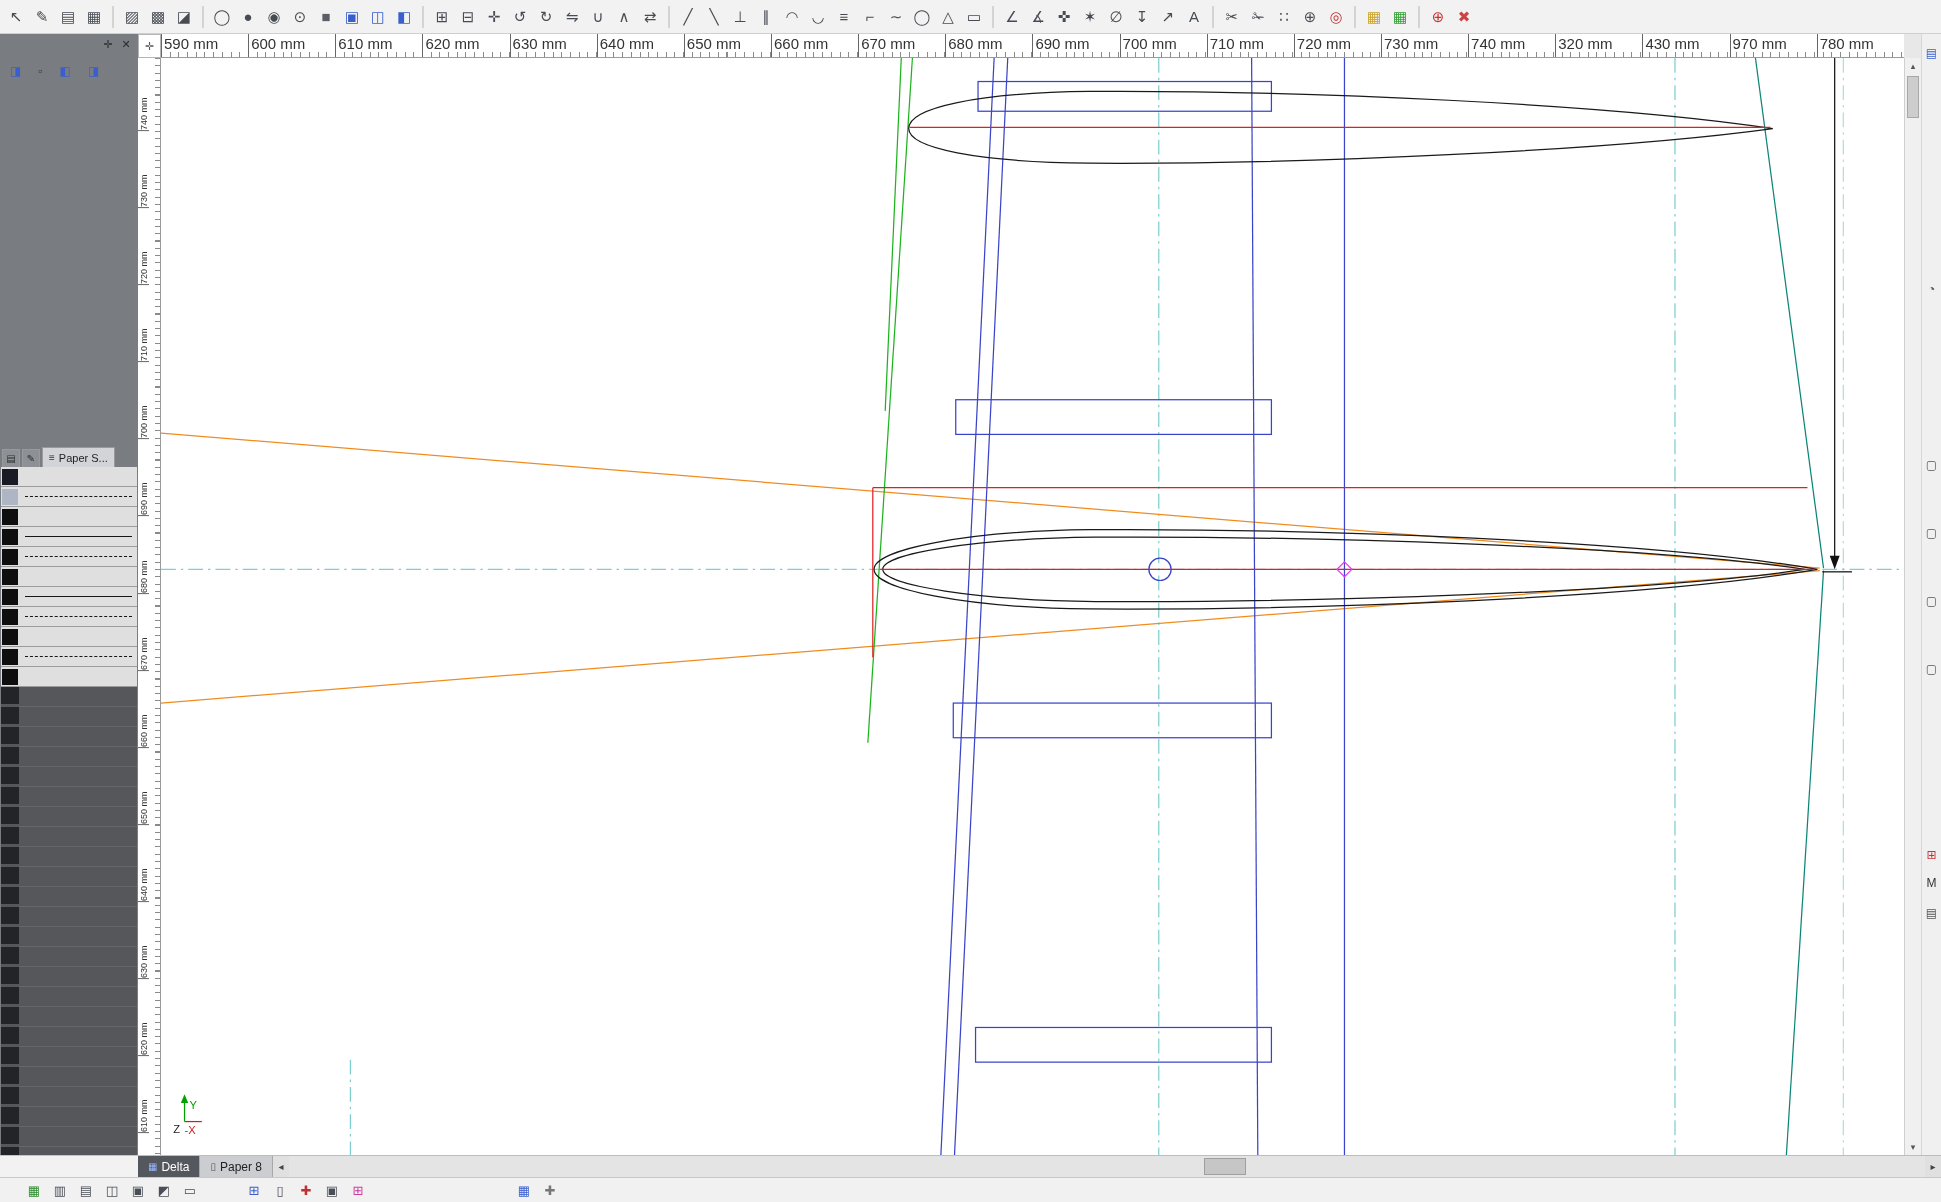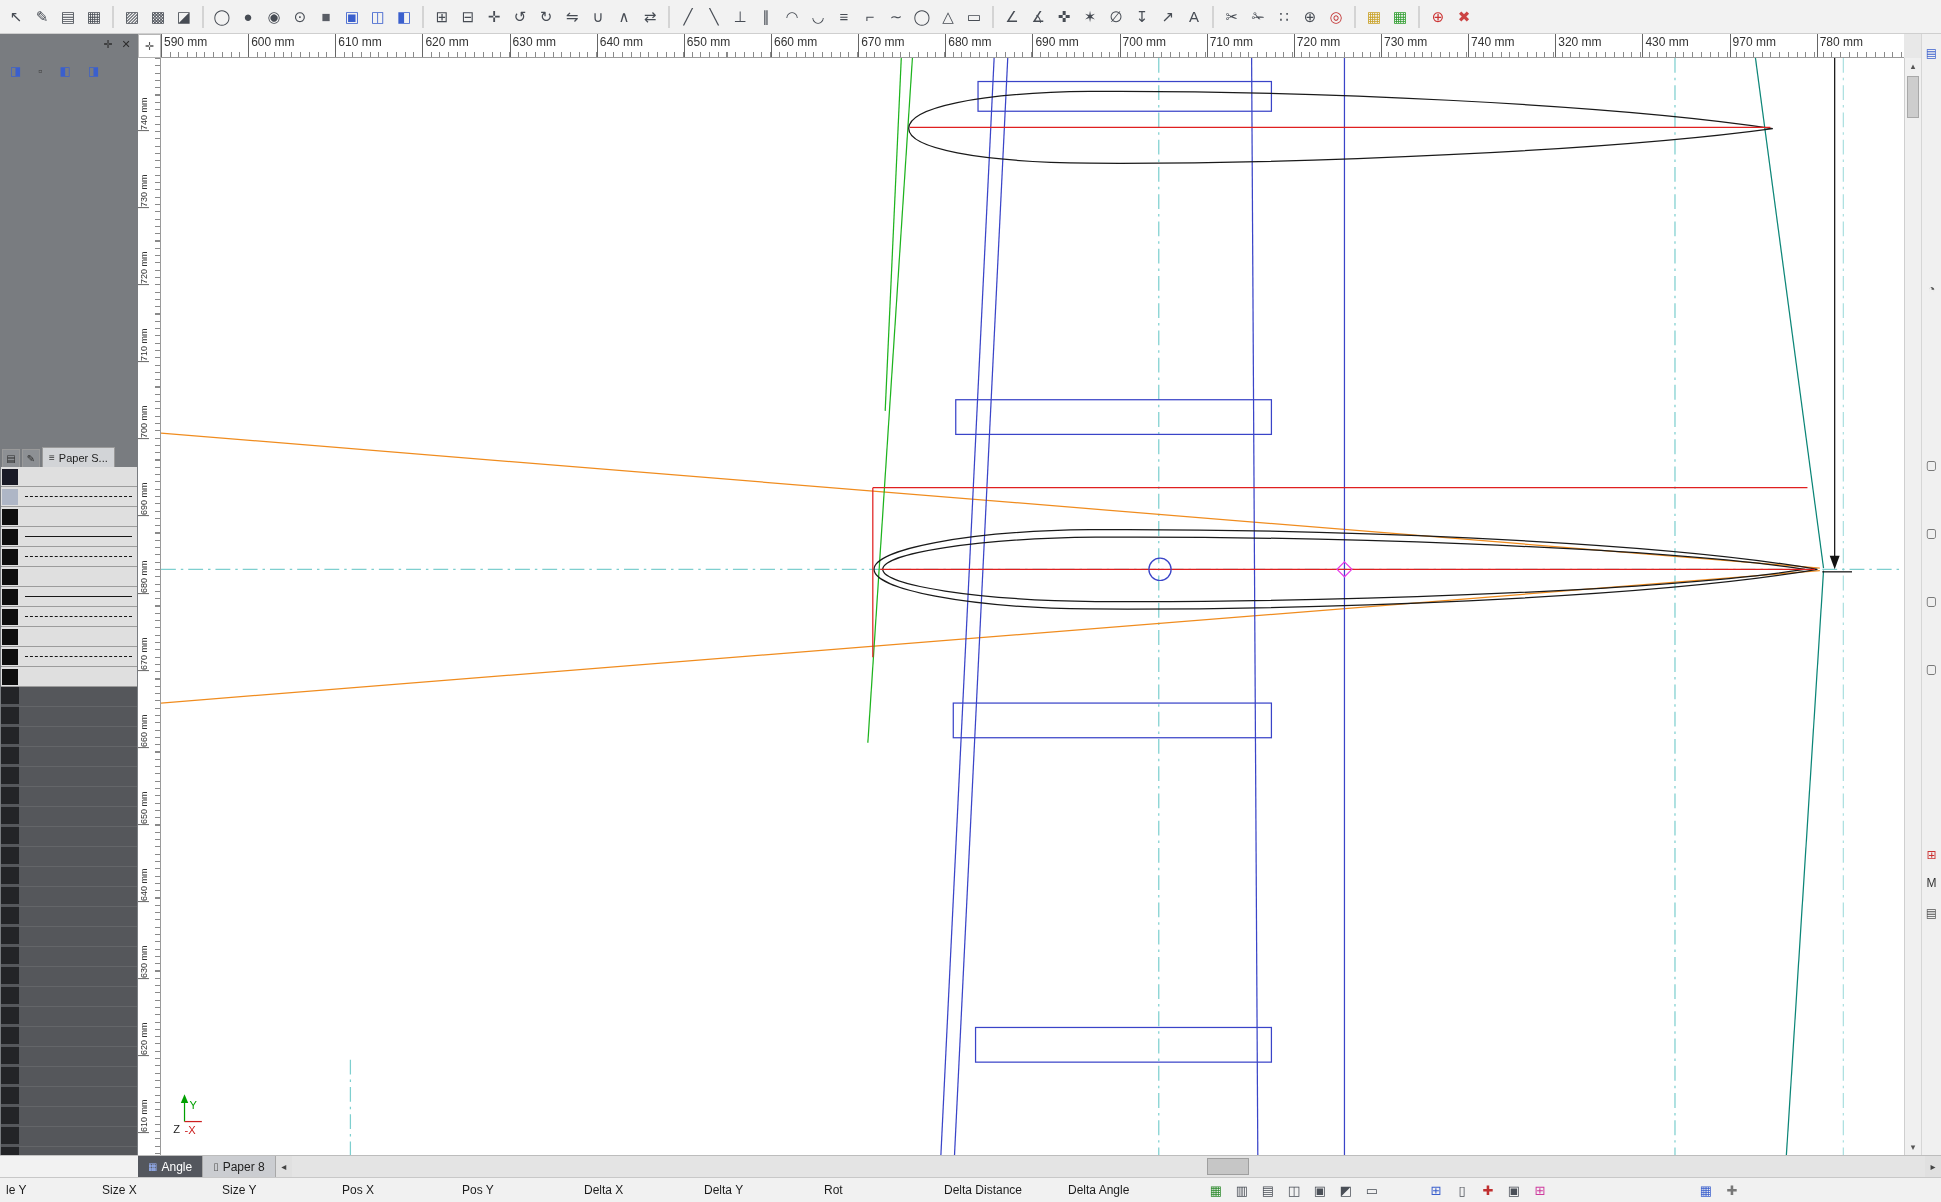--- a/index.html
+++ b/index.html
@@ -17,21 +17,21 @@
   .tb-sep{width:2px;height:22px;background:#d4d4d4;margin:0 4px;flex:0 0 auto;}
 
   
   #ruler-corner{position:absolute;left:138px;top:34px;width:23px;height:24px;background:#fff;
                 border:1px solid #b5b5b5;box-sizing:border-box;display:flex;align-items:center;
                 justify-content:center;font-size:11px;color:#555;}
   #h-ruler{position:absolute;left:161px;top:34px;width:1743px;height:24px;background:#fff;
            border-bottom:1px solid #9a9a9a;box-sizing:border-box;display:flex;overflow:hidden;
            background-image:repeating-linear-gradient(to right,#8a8a8a 0 1px,transparent 1px 8.7px);
            background-size:100% 5px;background-repeat:no-repeat;background-position:0 100%;}
-  .h-label{width:87.15px;flex:0 0 auto;border-left:1px solid #666;font-size:12px;color:#333;
+  .h-label{width:87.15px;flex:0 0 auto;border-left:1px solid #666;font-size:15px;color:#333;
            padding:1px 0 0 2px;box-sizing:border-box;white-space:nowrap;}
   #v-ruler{position:absolute;left:138px;top:58px;width:23px;height:1097px;background:#fff;
            border-right:1px solid #9a9a9a;box-sizing:border-box;overflow:hidden;
            background-image:repeating-linear-gradient(to bottom,#8a8a8a 0 1px,transparent 1px 7.3px);
            background-size:5px 100%;background-repeat:no-repeat;background-position:100% 0;}
   .v-label{height:73.1px;box-sizing:border-box;border-top:1px solid #666;font-size:9px;color:#333;
            writing-mode:vertical-rl;transform:rotate(180deg);padding:0 1px 2px 0;white-space:nowrap;}
 
   
   #left-panel{position:absolute;left:0;top:34px;width:138px;height:1121px;background:#797c80;}
@@ -501,58 +501,36 @@
 
       <span class="rd-ico" style="color: rgb(85, 85, 85); margin-top: 12px;">▤</span>
     </div>
 
   <div id="panel-bottom-strip"></div>
   <div id="bottom-bar">
     <div id="sheet-tabs">
 
         <span class="sheet-tab active">
           <span class="st-ico" style="color: rgb(155, 183, 255);">▦</span>
-          <span>Angle</span>
+          <span>Delta</span>
         </span>
 
         <span class="sheet-tab">
           <span class="st-ico" style="color: rgb(85, 85, 85);">▯</span>
           <span>Paper 8</span>
         </span>
       </div>
     <span class="hs-btn">◂</span>
     <div class="hs-track">
       <div class="hs-thumb"></div>
     </div>
     <span class="hs-btn">▸</span>
   </div>
 
   <div id="status-bar">
-    <div class="sb-fields">
-
-        <span class="sb-field" style="width: 96px;">le Y</span>
-
-        <span class="sb-field" style="width: 120px;">Size X</span>
-
-        <span class="sb-field" style="width: 120px;">Size Y</span>
-
-        <span class="sb-field" style="width: 120px;">Pos X</span>
-
-        <span class="sb-field" style="width: 122px;">Pos Y</span>
-
-        <span class="sb-field" style="width: 120px;">Delta X</span>
-
-        <span class="sb-field" style="width: 120px;">Delta Y</span>
-
-        <span class="sb-field" style="width: 120px;">Rot</span>
-
-        <span class="sb-field" style="width: 124px;">Delta Distance</span>
-
-        <span class="sb-field" style="width: 120px;">Delta Angle</span>
-      </div>
     <div class="sb-icons">
 
         <span class="sb-ico" style="color: rgb(46, 139, 46); margin-left: 0px;">▦</span>
 
         <span class="sb-ico" style="color: rgb(74, 79, 87); margin-left: 0px;">▥</span>
 
         <span class="sb-ico" style="color: rgb(74, 79, 87); margin-left: 0px;">▤</span>
 
         <span class="sb-ico" style="color: rgb(74, 79, 87); margin-left: 0px;">◫</span>
 

